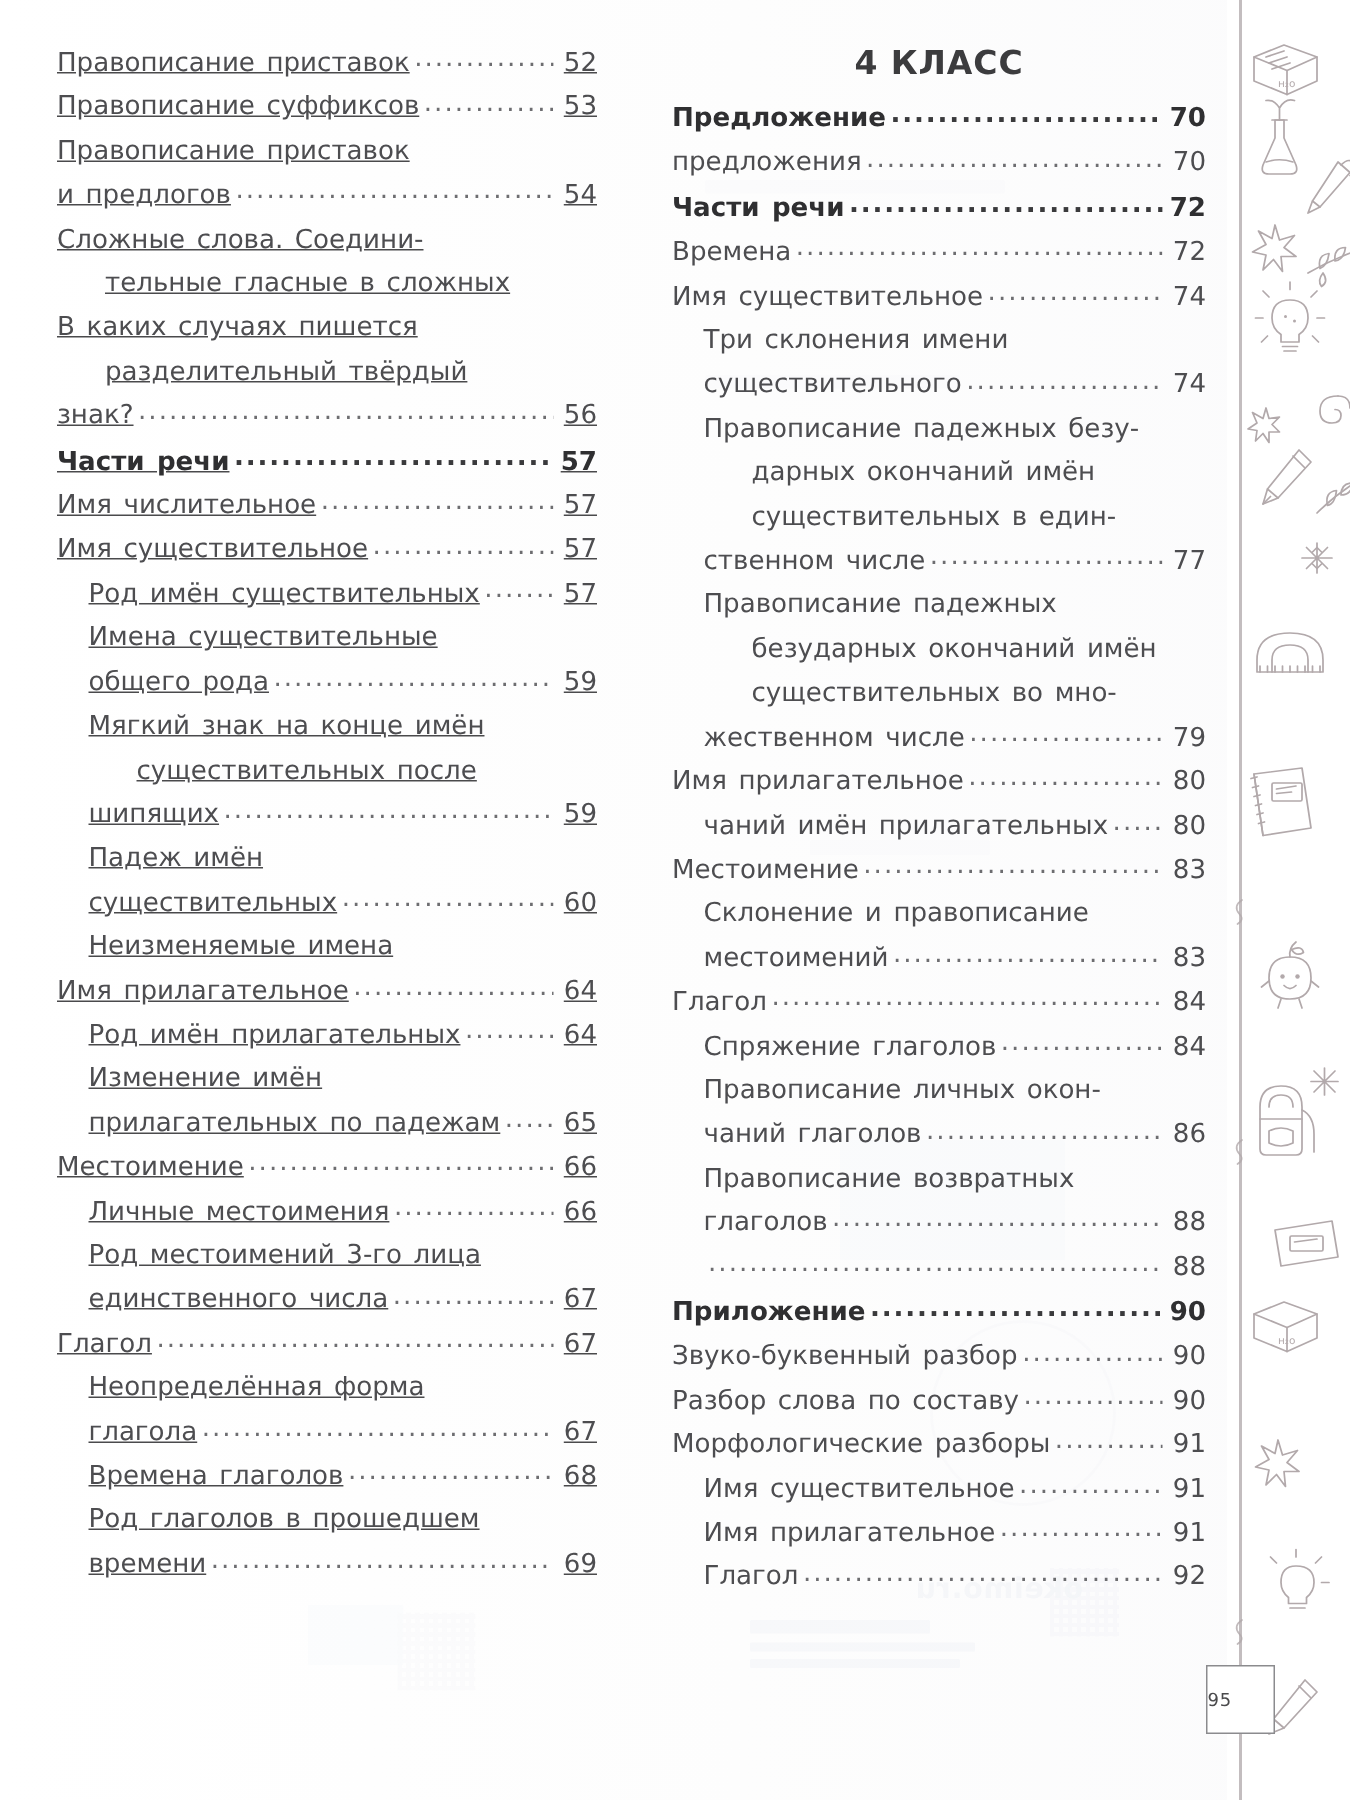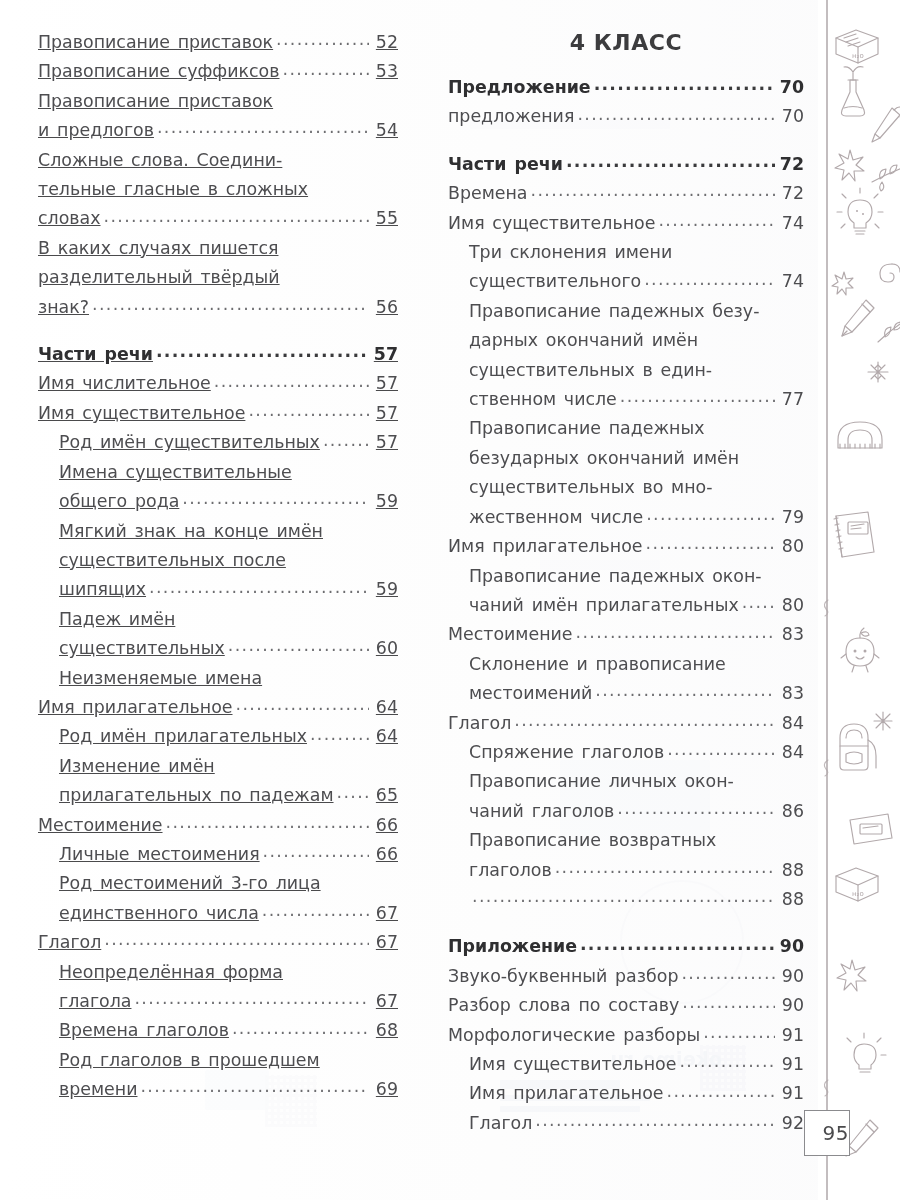--- a/index.html
+++ b/index.html
@@ -78,45 +78,45 @@
     font-size:17.4px;
     color:#6d6d70;
     white-space:nowrap;
   }
   .entry .pageno{
     flex:0 0 auto;
     text-align:right;
     min-width:26px;
     padding-left:1px;
   }
-  .entry.cont{display:block;}
-
-  .lvl0{font-weight:bold;color:#2f2f31;margin-top:18px;}
+  .entry.cont{display:block;margin-left:32px;}
+
+  .lvl0{font-weight:bold;color:#2f2f31;margin-top:1px;}
   .lvl0 .leader::after{color:#3a3a3c;letter-spacing:1.25px;}
   .lvl1{padding-left:0;}
   .lvl2{padding-left:21px;}
 
   
   .margin-strip{
     position:absolute;left:818px;top:0;width:82px;height:1200px;
     background:#ffffff;overflow:hidden;
   }
   .margin-rule{
     position:absolute;left:8px;top:0;width:1.6px;height:1200px;
     background:#b9b2b4;opacity:.85;
   }
   .doodles{position:absolute;left:0;top:0;width:82px;height:1200px;}
 
   .pagenum-box{
     position:absolute;left:804px;top:1110px;
     width:44px;height:44px;
     border:1.4px solid #8b8b8e;
     background:#ffffff;
-    display:flex;align-items:center;justify-content:flex-end;
-    font-size:20px;color:#4a4a4c;
+    display:flex;align-items:center;justify-content:flex-start;
+    font-size:12px;color:#4a4a4c;
     letter-spacing:.5px;
     z-index:6;
   }
 </style>
 </head>
 <body>
 
 <div class="page">
 
   <div class="bleed">
@@ -153,25 +153,20 @@
         <div class="entry lvl1">
           <span class="title">и предлогов</span>
           <span class="leader"></span>
           <span class="pageno">54</span>
         </div>
         <div class="entry lvl1">
           <span class="title">Сложные слова. Соедини-</span>
         </div>
         <div class="entry lvl1 cont"><span class="title">тельные гласные в сложных</span></div>
         <div class="entry lvl1">
-          <span class="title">словах</span>
-          <span class="leader"></span>
-          <span class="pageno">55</span>
-        </div>
-        <div class="entry lvl1">
           <span class="title">В каких случаях пишется</span>
         </div>
         <div class="entry lvl1 cont"><span class="title">разделительный твёрдый</span></div>
         <div class="entry lvl1">
           <span class="title">знак?</span>
           <span class="leader"></span>
           <span class="pageno">56</span>
         </div>
         <div class="entry lvl0">
           <span class="title">Части речи</span>
@@ -338,23 +333,20 @@
           <div class="entry lvl2 cont"><span class="title">существительных во мно-</span></div>
           <div class="entry lvl2">
             <span class="title">жественном числе</span>
             <span class="leader"></span>
             <span class="pageno">79</span>
           </div>
           <div class="entry lvl1">
             <span class="title">Имя прилагательное</span>
             <span class="leader"></span>
             <span class="pageno">80</span>
-          </div>
-          <div class="entry lvl2">
-            <span class="title">Правописание падежных окон-</span>
           </div>
           <div class="entry lvl2">
             <span class="title">чаний имён прилагательных</span>
             <span class="leader"></span>
             <span class="pageno">80</span>
           </div>
           <div class="entry lvl1">
             <span class="title">Местоимение</span>
             <span class="leader"></span>
             <span class="pageno">83</span>

